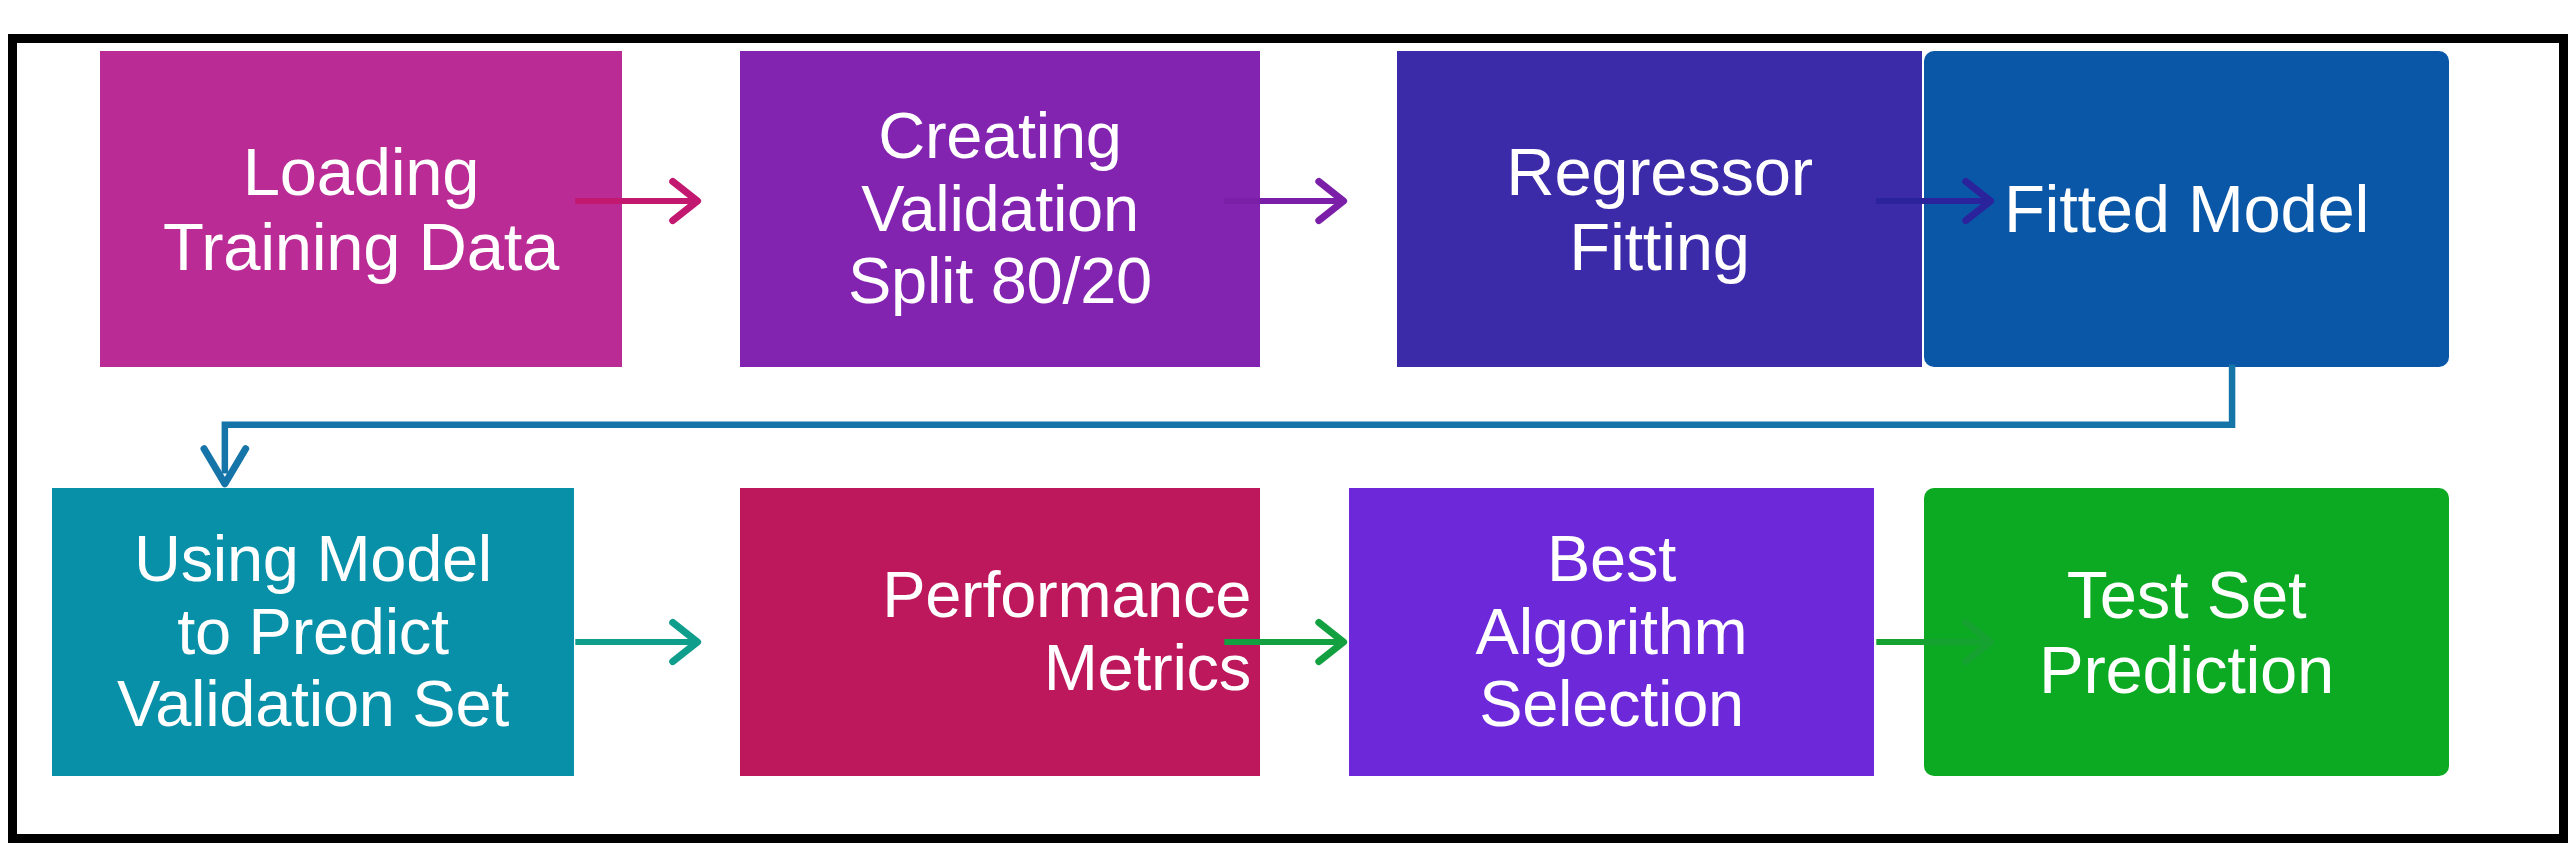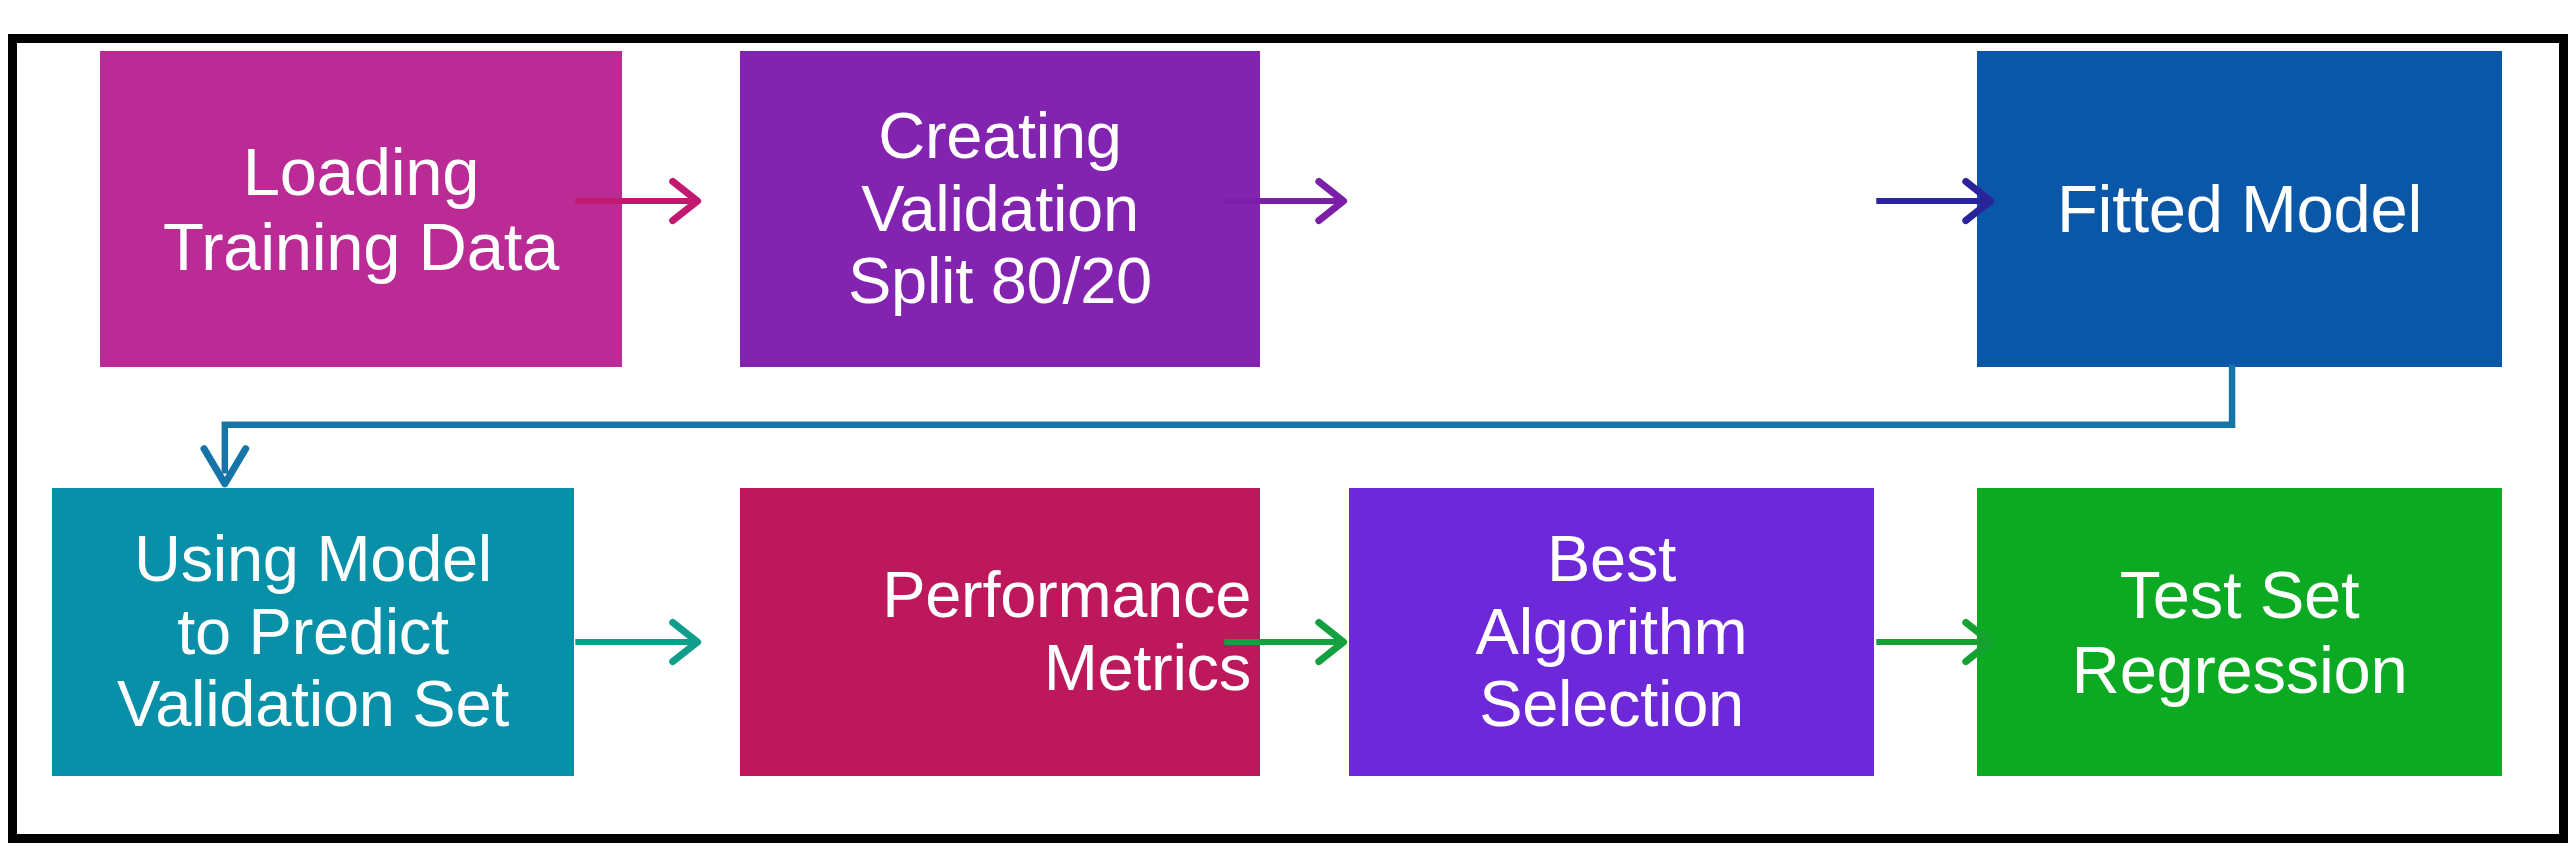--- a/index.html
+++ b/index.html
@@ -53,21 +53,21 @@
   }
 
   
   .row-top    { top: 51px;  height: 316px; }
   .row-bottom { top: 488px; height: 288px; }
 
   
   .col-1 { left: 52px;   width: 522px; }
   .col-2 { left: 703px; width: 520px; margin-left: 37px; }
   .col-3 { left: 1349px; width: 525px; }
-  .col-4 { left: 1929px; width: 525px; }
+  .col-4 { left: 1876px; width: 525px; border-radius: 10px; }
 
   
   .fs-xl { font-size: 67px; margin-left: 48px; }
   .fs-lg { font-size: 65px; }
 
   
   .arrow {
     position: absolute;
     height: 78px;
     display: block;
@@ -97,20 +97,24 @@
     <span class="label">Loading
 Training Data</span>
   </div>
 
   <div class="flow-box row-top col-2 fs-lg" style="background:#8324b0;">
     <span class="label">Creating
 Validation
 Split 80/20</span>
   </div>
 
+  <div class="flow-box row-top col-3 fs-xl" style="background:#3b2ba8;">
+    <span class="label">Regressor
+Fitting</span>
+  </div>
 
   <div class="flow-box row-top col-4 fs-xl" style="background:#0a57a8;">
     <span class="label">Fitted Model</span>
   </div>
 
   <div class="flow-box row-bottom col-1 fs-lg" style="background:#0790a8;">
     <span class="label">Using Model
 to Predict
 Validation Set</span>
   </div>
@@ -121,21 +125,21 @@
   </div>
 
   <div class="flow-box row-bottom col-3 fs-lg" style="background:#6d28d9;">
     <span class="label">Best
 Algorithm
 Selection</span>
   </div>
 
   <div class="flow-box row-bottom col-4 fs-xl" style="background:#0baa22;">
     <span class="label">Test Set
-Regression</span>
+Prediction</span>
   </div>
 
   <div class="arrow" style="left:574px; top:162px; width:130px;">
     <svg width="130" height="78" viewBox="0 0 200 120">
       <line x1="2" y1="60" x2="186" y2="60" stroke="#c2186f" stroke-width="9"></line>
       <polyline points="152,30 190,60 152,90" fill="none" stroke="#c2186f" stroke-width="11" stroke-linecap="round" stroke-linejoin="round"></polyline>
     </svg>
   </div>
 
   <div class="arrow" style="left:1223px; top:162px; width:127px;">

